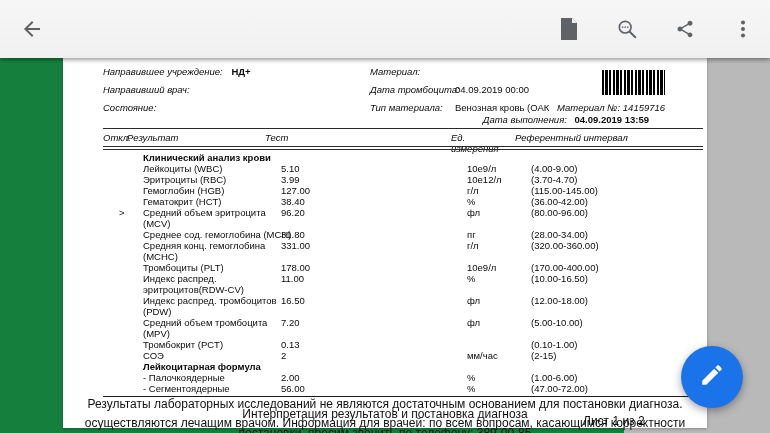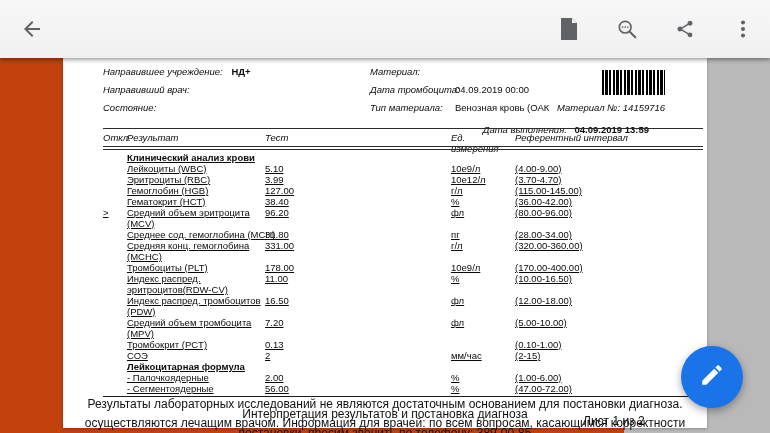--- a/index.html
+++ b/index.html
@@ -13,43 +13,43 @@
     position:absolute;top:0;left:0;width:770px;height:58px;
     background:linear-gradient(#f7f7f7,#f0f0f1);
     box-shadow:0 2px 4px rgba(0,0,0,.38);
     z-index:20;display:flex;align-items:center;
   }
   .back-btn{margin-left:18px;width:28px;height:28px;display:flex;align-items:center;justify-content:center;cursor:pointer;}
   .appbar-right{position:absolute;right:16px;top:0;height:58px;display:flex;align-items:center;gap:36px;}
   .abicon{width:22px;height:22px;display:flex;align-items:center;justify-content:center;cursor:pointer;}
   .abicon svg,.back-btn svg{display:block;}
   
-  .viewer{position:absolute;top:58px;left:0;width:624px;height:375px;background:#c2410c;}
+  .viewer{position:absolute;top:58px;left:0;width:624px;height:375px;background:#15803d;}
   .page{
     position:absolute;left:63px;top:0;width:644px;height:370px;background:#fff;
     font-size:9.5px;color:#0a0a0a;box-shadow:0 1px 3px rgba(0,0,0,.25);
   }
   .lbl{font-style:italic;}
   .val{font-weight:bold;}
   .inforow-l{position:absolute;left:40px;white-space:nowrap;}
   .info-rlbl{position:absolute;left:307px;font-style:italic;white-space:nowrap;}
   .info-rval{position:absolute;left:392px;font-weight:normal;white-space:nowrap;}
   .mat-note{position:absolute;left:494px;font-style:italic;white-space:nowrap;background:transparent;}
   .barcode{
     position:absolute;left:539px;top:12px;width:63px;height:25px;
     background:repeating-linear-gradient(90deg,
       #000 0px,#000 1.5px,#fff 1.5px,#fff 3px,
       #000 3px,#000 6px,#fff 6px,#fff 7px,
       #000 7px,#000 8.5px,#fff 8.5px,#fff 11px);
   }
-  .execline{position:absolute;top:56px;right:58px;white-space:nowrap;margin-top:10px;}
+  .execline{position:absolute;top:56px;right:58px;white-space:nowrap;}
   .rule-top{position:absolute;top:70px;left:40px;right:4px;border-top:1.4px solid #2b2b2b;}
   .thead{position:absolute;top:74px;left:40px;right:4px;display:grid;grid-template-columns:24px 138px 186px 64px 1fr;font-style:italic;}
   .rule-dbl{position:absolute;top:88px;left:40px;right:4px;height:2px;border-top:1.4px solid #2b2b2b;border-bottom:1.4px solid #2b2b2b;}
-  .tbody{position:absolute;top:94px;left:40px;right:4px;line-height:11px;text-decoration:underline;}
+  .tbody{position:absolute;top:94px;left:56px;right:4px;line-height:11px;}
   .sec-title{font-weight:bold;padding-left:24px;line-height:11px;}
   .trow{display:grid;grid-template-columns:24px 138px 186px 64px 1fr;line-height:11px;}
   .c-name{white-space:pre;overflow:visible;}
   .rule-bottom{position:absolute;top:338px;left:40px;right:4px;border-top:1.6px solid #1a1a1a;}
   .footer{position:absolute;top:342px;left:14px;right:14px;font-size:12px;line-height:9.5px;text-align:center;color:#111;}
   .page-indicator{position:absolute;top:356px;left:480px;font-size:12px;margin-left:40px;}
   
   .fab{
     position:absolute;left:681px;top:346px;width:62px;height:62px;border-radius:50%;
     background:#1a73e8;z-index:30;display:flex;align-items:center;justify-content:center;

